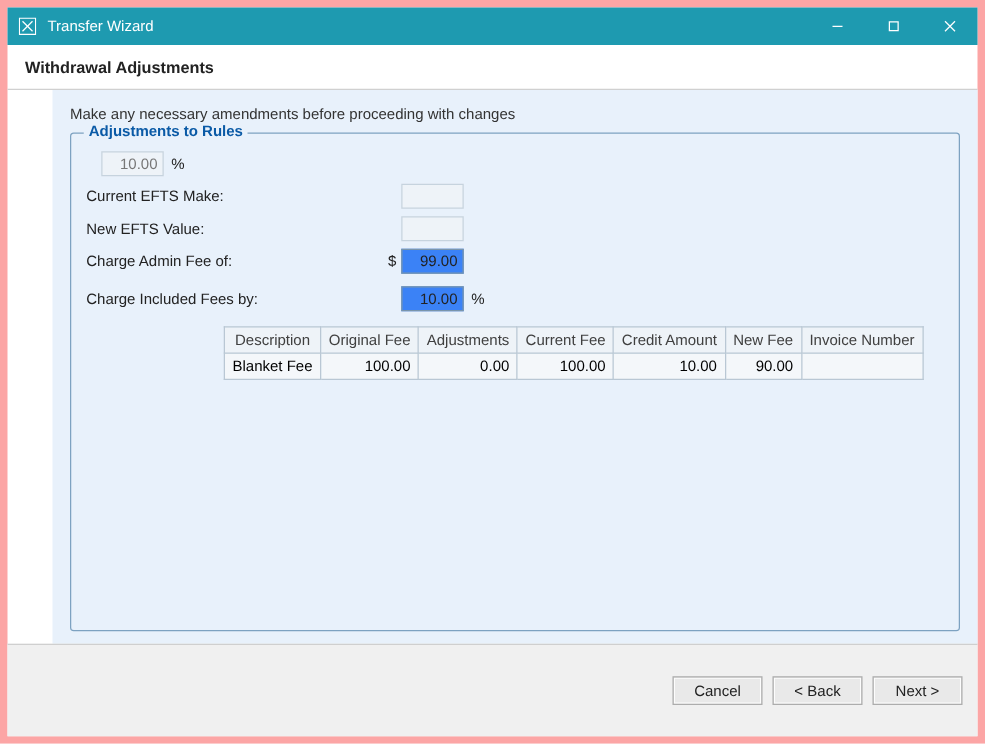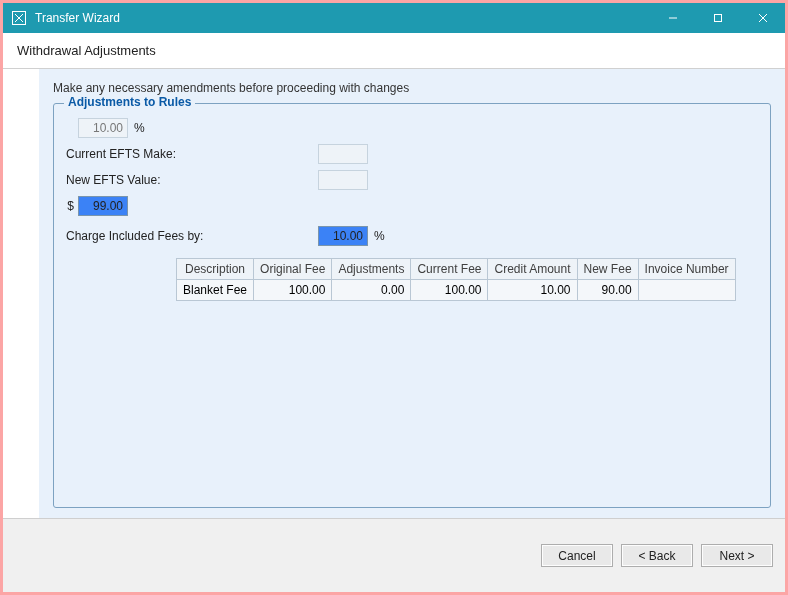--- a/index.html
+++ b/index.html
@@ -1,20 +1,20 @@
 <!DOCTYPE html>
 <html><head>
   <meta charset="utf-8">
   <style>
     * { box-sizing: border-box; font-family: "Segoe UI", Tahoma, sans-serif; }
     html, body { margin: 0; padding: 0; }
 
     .window {
       width: 788px; height: 595px;
-      border: 3px solid #fca5a5;
+      border: 6px solid #fca5a5;
       display: flex; flex-direction: column;
       background: #ffffff;
     }
 
     
     .titlebar {
       height: 30px; background: #1e9ab0; color: #ffffff;
       display: flex; align-items: center; padding-left: 8px;
       user-select: none;
     }
@@ -27,21 +27,21 @@
     .win-btn {
       width: 45px; height: 100%; display: flex; align-items: center; justify-content: center;
       color: #fff; cursor: default;
     }
 
     
     .subheader {
       padding: 10px 14px;
       border-bottom: 1px solid #d0d0d0;
     }
-    .subheader-title { font-size: 13px; font-weight: normal; color: #222; }
+    .subheader-title { font-size: 13px; font-weight: bold; color: #222; }
 
     
     .content {
       flex: 1;
       background: #e8f1fb;
       padding: 12px 14px 10px 14px;
       display: flex; flex-direction: column; margin-left: 36px;
     }
     .instruction { font-size: 12px; color: #333; margin-bottom: 8px; }
 
@@ -178,20 +178,21 @@
         <input class="num-input ro" readonly="" value="" style="">
       </div>
 
       <div class="form-row">
         <span class="form-label">New EFTS Value:</span>
         <span class="spacer12"></span>
         <input class="num-input ro" readonly="" value="" style="">
       </div>
 
       <div class="form-row">
+        <span class="form-label">Charge Admin Fee of:</span>
         <span class="currency-sym">$</span>
         <input class="num-input" value="99.00" style="">
       </div>
 
       <div class="form-row" style="margin-top:10px;">
         <span class="form-label">Charge Included Fees by:</span>
         <span class="spacer12"></span>
         <input class="num-input" value="10.00" style="">
         <span class="unit">%</span>
       </div>

